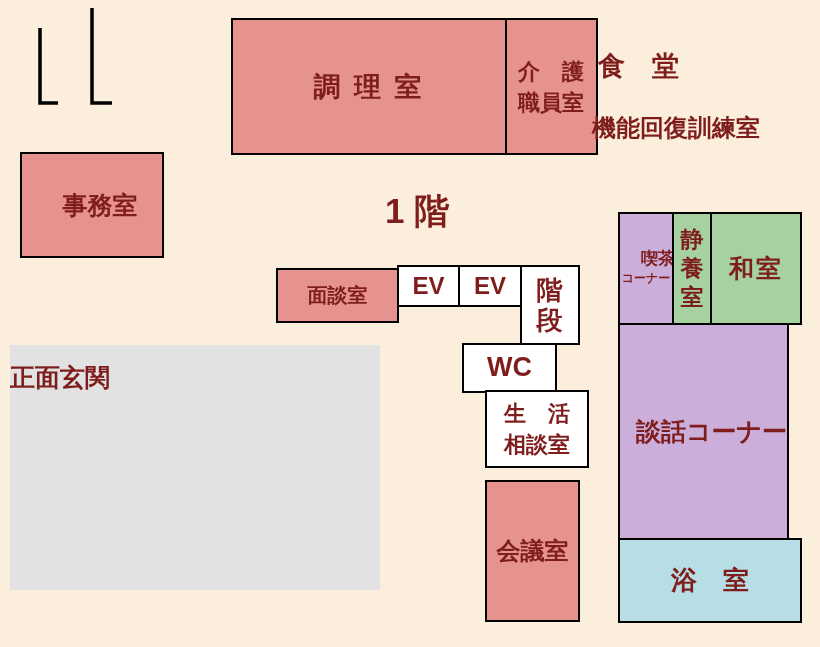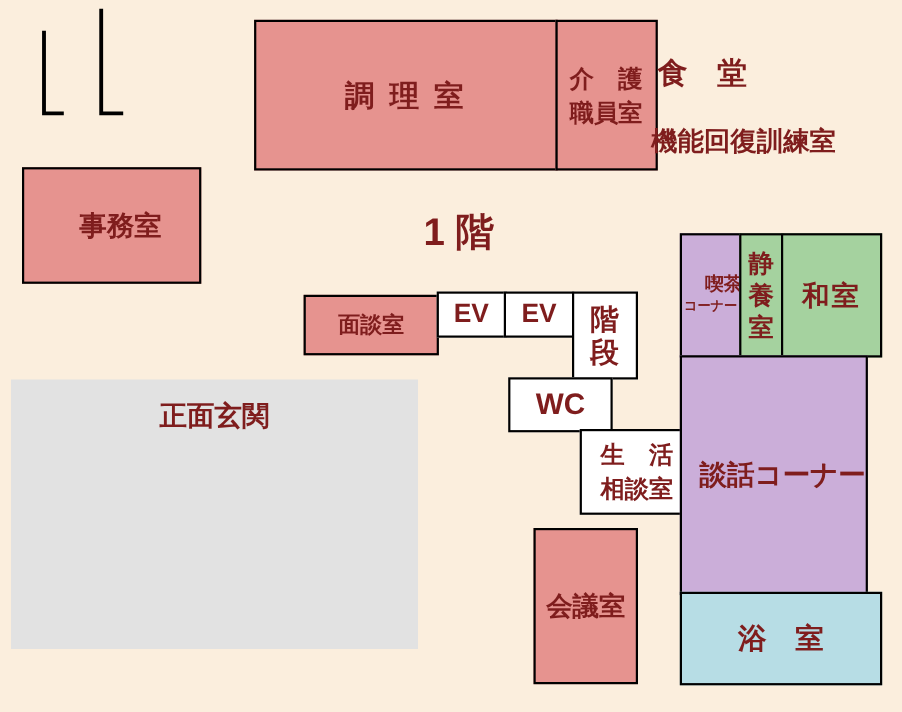--- a/index.html
+++ b/index.html
@@ -30,21 +30,21 @@
   .blue{background:#b7dde5;}
   .label{
     position:absolute;
     text-align:left;
     white-space:nowrap;
   }
   .entrance{
     position:absolute;
     background:#e2e2e2;
     display:flex;
-    justify-content:center;
+    justify-content:flex-start;
     align-items:flex-start;
     box-sizing:border-box;
   }
   .walls{position:absolute;left:0;top:0;}
 </style>
 </head>
 <body>
 
 <div class="plan">
 
@@ -59,21 +59,21 @@
 
   <div class="room pink col" style="left:504.5px;top:18px;width:93px;height:137px;font-size:22px;line-height:31px;">
     <span>介　護</span>
     <span>職員室</span>
   </div>
 
   <div class="label" style="left:598px;top:48px;width:210px;font-size:27px;">食　堂</div>
 
   <div class="label" style="left:592px;top:112px;width:222px;font-size:24px;">機能回復訓練室</div>
 
-  <div class="room pink" style="left:20px;top:152px;width:163px;height:106px;font-size:25px;padding-left:16px;">
+  <div class="room pink" style="left:20px;top:152px;width:144px;height:106px;font-size:25px;padding-left:16px;">
     <span>事務室</span>
   </div>
 
   <div class="label" style="left:385px;top:188px;width:120px;font-size:35px;">1 階</div>
 
   <div class="room pink" style="left:276px;top:268px;width:123px;height:55px;font-size:20px;">
     <span>面談室</span>
   </div>
 
   <div class="room white" style="left:396.5px;top:265px;width:64px;height:42px;font-size:24px;">
@@ -86,21 +86,21 @@
 
   <div class="room white col" style="left:519.5px;top:265px;width:60px;height:80px;font-size:26px;line-height:30px;">
     <span>階</span>
     <span>段</span>
   </div>
 
   <div class="room white" style="left:462px;top:342.5px;width:95px;height:50px;font-size:27px;">
     <span>WC</span>
   </div>
 
-  <div class="room white col" style="left:485px;top:390px;width:104px;height:78px;font-size:22px;line-height:31px;margin-left:42px;">
+  <div class="room white col" style="left:485px;top:390px;width:104px;height:78px;font-size:22px;line-height:31px;">
     <span>生　活</span>
     <span>相談室</span>
   </div>
 
   <div class="room pink" style="left:485px;top:480px;width:95px;height:142px;font-size:24px;">
     <span>会議室</span>
   </div>
 
   <div class="entrance" style="left:10px;top:345px;width:370px;height:245px;">
     <span style="margin-top:16px;font-size:25px;">正面玄関</span>

